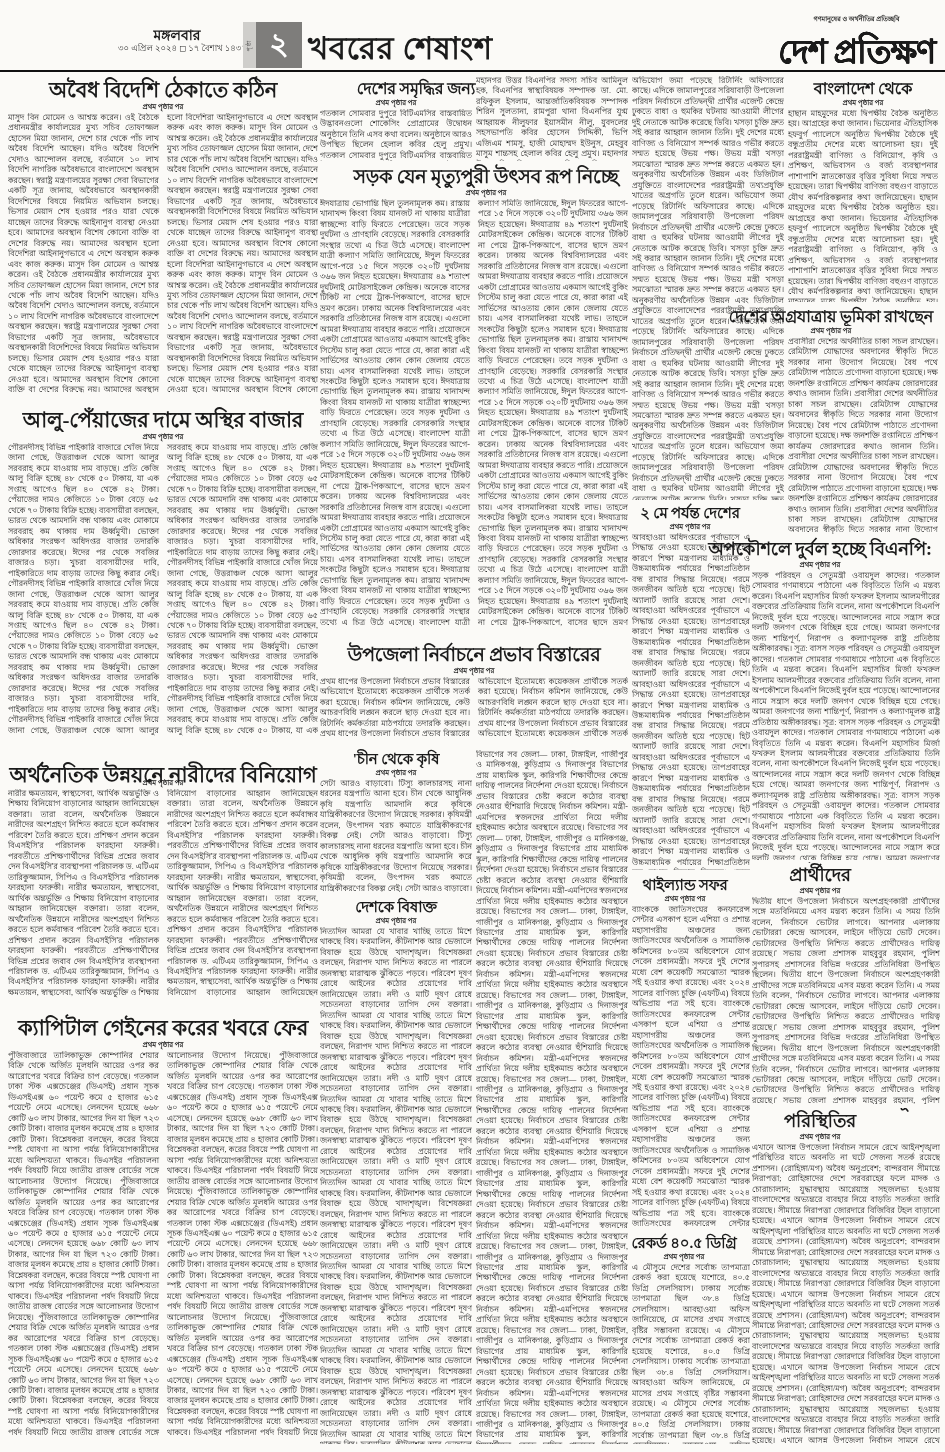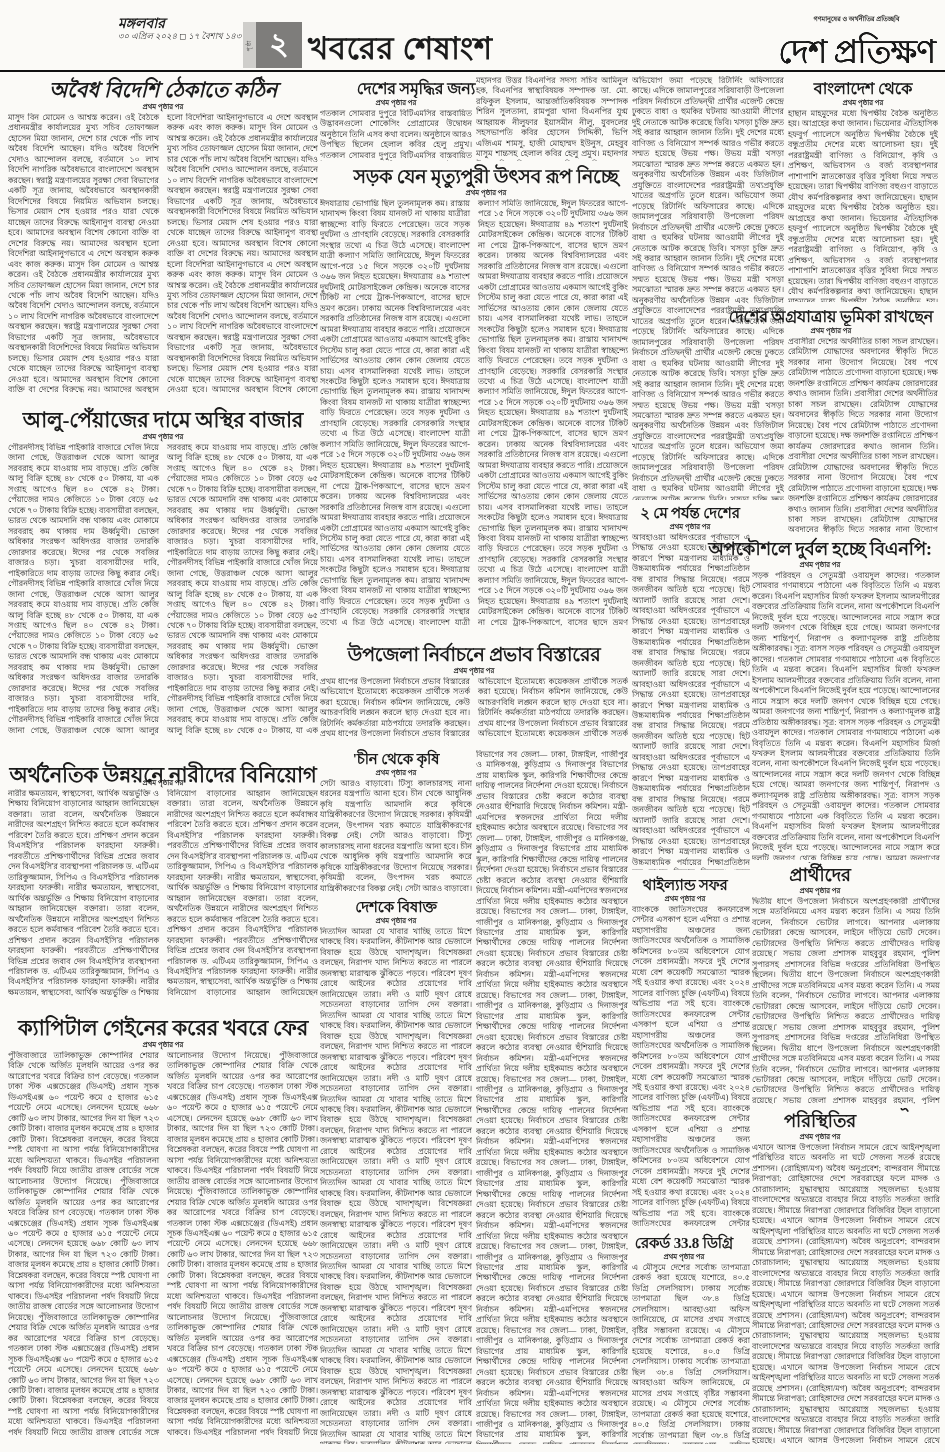--- a/index.html
+++ b/index.html
@@ -1,31 +1,31 @@
 <!DOCTYPE html>
 <html><head>
 <meta charset="utf-8">
 <style>
   html,body{margin:0;padding:0;background:#e8e6e1;}
   .page{position:relative;width:945px;height:1452px;margin:0 auto;background:#fbfaf7;
         font-family:"Liberation Serif","DejaVu Serif",serif;color:#1b1b1b;overflow:hidden;}
   
   .hdr{position:absolute;left:0;top:0;width:945px;height:70px;}
-  .dateblock{position:absolute;left:118px;top:16px;width:118px;text-align:left;line-height:1.15;font-style:italic;}
+  .dateblock{position:absolute;left:118px;top:28px;width:118px;text-align:center;line-height:1.15;}
   .weekday{font-size:14px;font-weight:700;}
   .dateline{font-size:8.5px;color:#2a2a2a;white-space:nowrap;}
   .pnum{position:absolute;left:243px;top:22px;display:flex;align-items:stretch;height:46px;}
   .pnum-strip{width:13px;background:#cfcecb;color:#3a3a3a;display:flex;align-items:center;justify-content:center;}
   .pnum-strip span{transform:rotate(-90deg);font-size:6px;letter-spacing:1px;white-space:nowrap;}
   .pnum-box{width:46px;background:#7e7d7b;color:#ffffff;font-size:30px;font-weight:700;
             display:flex;align-items:center;justify-content:center;}
   .section-title{position:absolute;left:308px;top:24px;font-size:31px;font-weight:700;letter-spacing:.5px;}
   .logo{position:absolute;right:10px;top:14px;text-align:center;}
   .logo-tag{font-size:6.5px;font-weight:700;color:#222;margin-bottom:1px;}
-  .logo-name{font-size:33px;font-weight:400;letter-spacing:-1px;
+  .logo-name{font-size:33px;font-weight:700;letter-spacing:-1px;
              text-shadow:0 0 .6px #000, .4px 0 .4px #000;}
   .rule{position:absolute;left:0;top:70px;width:945px;height:2px;background:#111;}
   
   .blk{position:absolute;overflow:hidden;}
   .headline{font-weight:700;text-align:center;line-height:1.15;letter-spacing:-.2px;
             display:flex;align-items:flex-end;justify-content:center;}
   .kicker{font-size:7px;font-weight:700;text-align:center;color:#222;height:9px;line-height:9px;}
   .body{font-size:8px;line-height:1.31;text-align:justify;color:#262626;
         word-break:break-word;hyphens:auto;}
 </style>
@@ -45,21 +45,21 @@
       <div class="pnum-box">২</div>
     </div>
     <div class="section-title">খবরের শেষাংশ</div>
     <div class="logo">
       <div class="logo-tag">গণমানুষের ও অর্থনীতির প্রতিচ্ছবি</div>
       <div class="logo-name">দেশ প্রতিক্ষণ</div>
     </div>
   </div>
   <div class="rule"></div>
   <main id="page-main">
-      <div class="blk headline" style="left: 8px; top: 74px; width: 310px; height: 28px; font-size: 21px; font-style: italic;">অবৈধ বিদেশি ঠেকাতে কঠিন</div>
+      <div class="blk headline" style="left: 8px; top: 74px; width: 310px; height: 28px; font-size: 21px;">অবৈধ বিদেশি ঠেকাতে কঠিন</div>
       <div class="blk kicker" style="left: 8px; top: 103px; width: 310px;">প্রথম পৃষ্ঠার পর</div>
       <div class="blk body" style="left: 8px; top: 113px; width: 310px; height: 287px; column-count: 2; column-gap: 8px;">মাসুদ বিন মোমেন ও আশ্বস্ত করেন। ওই বৈঠকে প্রধানমন্ত্রীর কার্যালয়ের মুখ্য সচিব তোফাজ্জল হোসেন মিয়া জানান, দেশে চার থেকে পাঁচ লাখ অবৈধ বিদেশি আছেন। যদিও অবৈধ বিদেশি খেদাও আন্দোলন বলছে, বর্তমানে ১০ লাখ বিদেশি নাগরিক অবৈধভাবে বাংলাদেশে অবস্থান করছেন। স্বরাষ্ট্র মন্ত্রণালয়ের সুরক্ষা সেবা বিভাগের একটি সূত্র জানায়, অবৈধভাবে অবস্থানকারী বিদেশিদের বিষয়ে নিয়মিত অভিযান চলছে। ভিসার মেয়াদ শেষ হওয়ার পরও যারা থেকে যাচ্ছেন তাদের বিরুদ্ধে আইনানুগ ব্যবস্থা নেওয়া হবে। আমাদের অবস্থান বিশেষ কোনো ব্যক্তি বা দেশের বিরুদ্ধে নয়। আমাদের অবস্থান হলো বিদেশিরা আইনানুগভাবে এ দেশে অবস্থান করুক এবং কাজ করুক। মাসুদ বিন মোমেন ও আশ্বস্ত করেন। ওই বৈঠকে প্রধানমন্ত্রীর কার্যালয়ের মুখ্য সচিব তোফাজ্জল হোসেন মিয়া জানান, দেশে চার থেকে পাঁচ লাখ অবৈধ বিদেশি আছেন। যদিও অবৈধ বিদেশি খেদাও আন্দোলন বলছে, বর্তমানে ১০ লাখ বিদেশি নাগরিক অবৈধভাবে বাংলাদেশে অবস্থান করছেন। স্বরাষ্ট্র মন্ত্রণালয়ের সুরক্ষা সেবা বিভাগের একটি সূত্র জানায়, অবৈধভাবে অবস্থানকারী বিদেশিদের বিষয়ে নিয়মিত অভিযান চলছে। ভিসার মেয়াদ শেষ হওয়ার পরও যারা থেকে যাচ্ছেন তাদের বিরুদ্ধে আইনানুগ ব্যবস্থা নেওয়া হবে। আমাদের অবস্থান বিশেষ কোনো ব্যক্তি বা দেশের বিরুদ্ধে নয়। আমাদের অবস্থান হলো বিদেশিরা আইনানুগভাবে এ দেশে অবস্থান করুক এবং কাজ করুক। মাসুদ বিন মোমেন ও আশ্বস্ত করেন। ওই বৈঠকে প্রধানমন্ত্রীর কার্যালয়ের মুখ্য সচিব তোফাজ্জল হোসেন মিয়া জানান, দেশে চার থেকে পাঁচ লাখ অবৈধ বিদেশি আছেন। যদিও অবৈধ বিদেশি খেদাও আন্দোলন বলছে, বর্তমানে ১০ লাখ বিদেশি নাগরিক অবৈধভাবে বাংলাদেশে অবস্থান করছেন। স্বরাষ্ট্র মন্ত্রণালয়ের সুরক্ষা সেবা বিভাগের একটি সূত্র জানায়, অবৈধভাবে অবস্থানকারী বিদেশিদের বিষয়ে নিয়মিত অভিযান চলছে। ভিসার মেয়াদ শেষ হওয়ার পরও যারা থেকে যাচ্ছেন তাদের বিরুদ্ধে আইনানুগ ব্যবস্থা নেওয়া হবে। আমাদের অবস্থান বিশেষ কোনো ব্যক্তি বা দেশের বিরুদ্ধে নয়। আমাদের অবস্থান হলো বিদেশিরা আইনানুগভাবে এ দেশে অবস্থান করুক এবং কাজ করুক। মাসুদ বিন মোমেন ও আশ্বস্ত করেন। ওই বৈঠকে প্রধানমন্ত্রীর কার্যালয়ের মুখ্য সচিব তোফাজ্জল হোসেন মিয়া জানান, দেশে চার থেকে পাঁচ লাখ অবৈধ বিদেশি আছেন। যদিও অবৈধ বিদেশি খেদাও আন্দোলন বলছে, বর্তমানে ১০ লাখ বিদেশি নাগরিক অবৈধভাবে বাংলাদেশে অবস্থান করছেন। স্বরাষ্ট্র মন্ত্রণালয়ের সুরক্ষা সেবা বিভাগের একটি সূত্র জানায়, অবৈধভাবে অবস্থানকারী বিদেশিদের বিষয়ে নিয়মিত অভিযান চলছে। ভিসার মেয়াদ শেষ হওয়ার পরও যারা থেকে যাচ্ছেন তাদের বিরুদ্ধে আইনানুগ ব্যবস্থা নেওয়া হবে। আমাদের অবস্থান বিশেষ কোনো ব্যক্তি বা দেশের বিরুদ্ধে নয়। আমাদের অবস্থান হলো বিদেশিরা আইনানুগভাবে এ দেশে অবস্থান করুক এবং কাজ করুক। মাসুদ বিন মোমেন ও আশ্বস্ত করেন। ওই বৈঠকে প্রধানমন্ত্রীর কার্যালয়ের মুখ্য সচিব তোফাজ্জল হোসেন মিয়া জানান, দেশে চার থেকে পাঁচ লাখ অবৈধ বিদেশি আছেন। যদিও অবৈধ বিদেশি খেদাও আন্দোলন বলছে, বর্তমানে ১০ লাখ বিদেশি নাগরিক অবৈধভাবে বাংলাদেশে অবস্থান করছেন। স্বরাষ্ট্র মন্ত্রণালয়ের সুরক্ষা সেবা বিভাগের একটি সূত্র জানায়, অবৈধভাবে অবস্থানকারী বিদেশিদের বিষয়ে নিয়মিত অভিযান চলছে। ভিসার মেয়াদ শেষ হওয়ার পরও যারা থেকে যাচ্ছেন তাদের বিরুদ্ধে আইনানুগ ব্যবস্থা নেওয়া হবে। আমাদের অবস্থান বিশেষ কোনো ব্যক্তি বা দেশের বিরুদ্ধে নয়। আমাদের অবস্থান হলো বিদেশিরা আইনানুগভাবে এ দেশে অবস্থান করুক এবং কাজ করুক। মাসুদ বিন মোমেন ও আশ্বস্ত করেন। ওই বৈঠকে প্রধানমন্ত্রীর কার্যালয়ের মুখ্য সচিব তোফাজ্জল হোসেন মিয়া জানান, দেশে চার থেকে পাঁচ লাখ অবৈধ বিদেশি আছেন। যদিও অবৈধ বিদেশি খেদাও আন্দোলন বলছে, বর্তমানে ১০ লাখ বিদেশি নাগরিক অবৈধভাবে বাংলাদেশে অবস্থান করছেন। স্বরাষ্ট্র মন্ত্রণালয়ের সুরক্ষা সেবা বিভাগের একটি সূত্র জানায়, অবৈধভাবে অবস্থানকারী বিদেশিদের বিষয়ে নিয়মিত অভিযান চলছে। ভিসার মেয়াদ শেষ হওয়ার পরও যারা থেকে যাচ্ছেন তাদের বিরুদ্ধে আইনানুগ ব্যবস্থা নেওয়া হবে। আমাদের অবস্থান বিশেষ কোনো ব্যক্তি বা দেশের বিরুদ্ধে নয়। আমাদের অবস্থান হলো বিদেশিরা আইনানুগভাবে এ দেশে অবস্থান করুক এবং কাজ করুক।</div>
       <div class="blk headline" style="left: 8px; top: 404px; width: 310px; height: 28px; font-size: 21px;">আলু-পেঁয়াজের দামে অস্থির বাজার</div>
       <div class="blk kicker" style="left: 8px; top: 433px; width: 310px;">প্রথম পৃষ্ঠার পর</div>
       <div class="blk body" style="left: 8px; top: 443px; width: 310px; height: 303px; column-count: 2; column-gap: 8px;">গৌরনদীসহ বিভিন্ন পাইকারি বাজারে খোঁজ নিয়ে জানা গেছে, উত্তরাঞ্চল থেকে আসা আলুর সরবরাহ কমে যাওয়ায় দাম বাড়ছে। প্রতি কেজি আলু বিক্রি হচ্ছে ৪৮ থেকে ৫০ টাকায়, যা এক সপ্তাহ আগেও ছিল ৪০ থেকে ৪২ টাকা। পেঁয়াজের দামও কেজিতে ১০ টাকা বেড়ে ৬৫ থেকে ৭০ টাকায় বিক্রি হচ্ছে। ব্যবসায়ীরা বলছেন, ভারত থেকে আমদানি বন্ধ থাকায় এবং মোকামে সরবরাহ কম থাকায় দাম ঊর্ধ্বমুখী। ভোক্তা অধিকার সংরক্ষণ অধিদপ্তর বাজার তদারকি জোরদার করেছে। ঈদের পর থেকে সবজির বাজারও চড়া। খুচরা ব্যবসায়ীদের দাবি, পাইকারিতে দাম বাড়ায় তাদের কিছু করার নেই। গৌরনদীসহ বিভিন্ন পাইকারি বাজারে খোঁজ নিয়ে জানা গেছে, উত্তরাঞ্চল থেকে আসা আলুর সরবরাহ কমে যাওয়ায় দাম বাড়ছে। প্রতি কেজি আলু বিক্রি হচ্ছে ৪৮ থেকে ৫০ টাকায়, যা এক সপ্তাহ আগেও ছিল ৪০ থেকে ৪২ টাকা। পেঁয়াজের দামও কেজিতে ১০ টাকা বেড়ে ৬৫ থেকে ৭০ টাকায় বিক্রি হচ্ছে। ব্যবসায়ীরা বলছেন, ভারত থেকে আমদানি বন্ধ থাকায় এবং মোকামে সরবরাহ কম থাকায় দাম ঊর্ধ্বমুখী। ভোক্তা অধিকার সংরক্ষণ অধিদপ্তর বাজার তদারকি জোরদার করেছে। ঈদের পর থেকে সবজির বাজারও চড়া। খুচরা ব্যবসায়ীদের দাবি, পাইকারিতে দাম বাড়ায় তাদের কিছু করার নেই। গৌরনদীসহ বিভিন্ন পাইকারি বাজারে খোঁজ নিয়ে জানা গেছে, উত্তরাঞ্চল থেকে আসা আলুর সরবরাহ কমে যাওয়ায় দাম বাড়ছে। প্রতি কেজি আলু বিক্রি হচ্ছে ৪৮ থেকে ৫০ টাকায়, যা এক সপ্তাহ আগেও ছিল ৪০ থেকে ৪২ টাকা। পেঁয়াজের দামও কেজিতে ১০ টাকা বেড়ে ৬৫ থেকে ৭০ টাকায় বিক্রি হচ্ছে। ব্যবসায়ীরা বলছেন, ভারত থেকে আমদানি বন্ধ থাকায় এবং মোকামে সরবরাহ কম থাকায় দাম ঊর্ধ্বমুখী। ভোক্তা অধিকার সংরক্ষণ অধিদপ্তর বাজার তদারকি জোরদার করেছে। ঈদের পর থেকে সবজির বাজারও চড়া। খুচরা ব্যবসায়ীদের দাবি, পাইকারিতে দাম বাড়ায় তাদের কিছু করার নেই। গৌরনদীসহ বিভিন্ন পাইকারি বাজারে খোঁজ নিয়ে জানা গেছে, উত্তরাঞ্চল থেকে আসা আলুর সরবরাহ কমে যাওয়ায় দাম বাড়ছে। প্রতি কেজি আলু বিক্রি হচ্ছে ৪৮ থেকে ৫০ টাকায়, যা এক সপ্তাহ আগেও ছিল ৪০ থেকে ৪২ টাকা। পেঁয়াজের দামও কেজিতে ১০ টাকা বেড়ে ৬৫ থেকে ৭০ টাকায় বিক্রি হচ্ছে। ব্যবসায়ীরা বলছেন, ভারত থেকে আমদানি বন্ধ থাকায় এবং মোকামে সরবরাহ কম থাকায় দাম ঊর্ধ্বমুখী। ভোক্তা অধিকার সংরক্ষণ অধিদপ্তর বাজার তদারকি জোরদার করেছে। ঈদের পর থেকে সবজির বাজারও চড়া। খুচরা ব্যবসায়ীদের দাবি, পাইকারিতে দাম বাড়ায় তাদের কিছু করার নেই। গৌরনদীসহ বিভিন্ন পাইকারি বাজারে খোঁজ নিয়ে জানা গেছে, উত্তরাঞ্চল থেকে আসা আলুর সরবরাহ কমে যাওয়ায় দাম বাড়ছে। প্রতি কেজি আলু বিক্রি হচ্ছে ৪৮ থেকে ৫০ টাকায়, যা এক সপ্তাহ আগেও ছিল ৪০ থেকে ৪২ টাকা। পেঁয়াজের দামও কেজিতে ১০ টাকা বেড়ে ৬৫ থেকে ৭০ টাকায় বিক্রি হচ্ছে। ব্যবসায়ীরা বলছেন, ভারত থেকে আমদানি বন্ধ থাকায় এবং মোকামে সরবরাহ কম থাকায় দাম ঊর্ধ্বমুখী। ভোক্তা অধিকার সংরক্ষণ অধিদপ্তর বাজার তদারকি জোরদার করেছে। ঈদের পর থেকে সবজির বাজারও চড়া। খুচরা ব্যবসায়ীদের দাবি, পাইকারিতে দাম বাড়ায় তাদের কিছু করার নেই। গৌরনদীসহ বিভিন্ন পাইকারি বাজারে খোঁজ নিয়ে জানা গেছে, উত্তরাঞ্চল থেকে আসা আলুর সরবরাহ কমে যাওয়ায় দাম বাড়ছে। প্রতি কেজি আলু বিক্রি হচ্ছে ৪৮ থেকে ৫০ টাকায়, যা এক সপ্তাহ আগেও ছিল ৪০ থেকে ৪২ টাকা। পেঁয়াজের দামও কেজিতে ১০ টাকা বেড়ে ৬৫ থেকে ৭০ টাকায় বিক্রি হচ্ছে। ব্যবসায়ীরা বলছেন, ভারত থেকে আমদানি বন্ধ থাকায় এবং মোকামে সরবরাহ কম থাকায় দাম ঊর্ধ্বমুখী। ভোক্তা অধিকার সংরক্ষণ অধিদপ্তর বাজার তদারকি জোরদার করেছে। ঈদের পর থেকে সবজির বাজারও চড়া। খুচরা ব্যবসায়ীদের দাবি, পাইকারিতে দাম বাড়ায় তাদের কিছু করার নেই। গৌরনদীসহ বিভিন্ন পাইকারি বাজারে খোঁজ নিয়ে জানা গেছে, উত্তরাঞ্চল থেকে আসা আলুর সরবরাহ কমে যাওয়ায় দাম বাড়ছে। প্রতি কেজি আলু বিক্রি হচ্ছে ৪৮ থেকে ৫০ টাকায়, যা এক সপ্তাহ আগেও ছিল ৪০ থেকে ৪২ টাকা। পেঁয়াজের দামও কেজিতে ১০ টাকা বেড়ে ৬৫ থেকে ৭০ টাকায় বিক্রি হচ্ছে। ব্যবসায়ীরা বলছেন, ভারত থেকে আমদানি বন্ধ থাকায় এবং মোকামে সরবরাহ কম থাকায় দাম ঊর্ধ্বমুখী। ভোক্তা অধিকার সংরক্ষণ অধিদপ্তর বাজার তদারকি জোরদার করেছে। ঈদের পর থেকে সবজির বাজারও চড়া। খুচরা ব্যবসায়ীদের দাবি, পাইকারিতে দাম বাড়ায় তাদের কিছু করার নেই। গৌরনদীসহ বিভিন্ন পাইকারি বাজারে খোঁজ নিয়ে জানা গেছে, উত্তরাঞ্চল থেকে আসা আলুর সরবরাহ কমে যাওয়ায় দাম বাড়ছে। প্রতি কেজি আলু বিক্রি হচ্ছে ৪৮ থেকে ৫০ টাকায়, যা এক সপ্তাহ আগেও ছিল ৪০ থেকে ৪২ টাকা। পেঁয়াজের দামও কেজিতে ১০ টাকা বেড়ে ৬৫ থেকে ৭০ টাকায় বিক্রি হচ্ছে। ব্যবসায়ীরা বলছেন, ভারত থেকে আমদানি বন্ধ থাকায় এবং মোকামে সরবরাহ কম থাকায় দাম ঊর্ধ্বমুখী। ভোক্তা অধিকার সংরক্ষণ অধিদপ্তর বাজার তদারকি জোরদার করেছে। ঈদের পর থেকে সবজির বাজারও চড়া। খুচরা ব্যবসায়ীদের দাবি, পাইকারিতে দাম বাড়ায় তাদের কিছু করার নেই।</div>
       <div class="blk headline" style="left: 8px; top: 759px; width: 310px; height: 28px; font-size: 21px;">অর্থনৈতিক উন্নয়নে নারীদের বিনিয়োগ</div>
       <div class="blk kicker" style="left: 8px; top: 779px; width: 310px;">প্রথম পৃষ্ঠার পর</div>
       <div class="blk body" style="left: 8px; top: 789px; width: 310px; height: 219px; column-count: 2; column-gap: 8px;">নারীর ক্ষমতায়ন, স্বাস্থ্যসেবা, আর্থিক অন্তর্ভুক্তি ও শিক্ষায় বিনিয়োগ বাড়ানোর আহ্বান জানিয়েছেন বক্তারা। তারা বলেন, অর্থনৈতিক উন্নয়নে নারীদের অংশগ্রহণ নিশ্চিত করতে হলে কর্মবান্ধব পরিবেশ তৈরি করতে হবে। প্রশিক্ষণ প্রদান করেন বিএসইসি'র পরিচালক ফারহানা ফারুকী। পরবর্তীতে প্রশিক্ষণার্থীদের বিভিন্ন প্রশ্নের জবাব দেন বিএসইসি'র ব্যবস্থাপনা পরিচালক ড. এটিএম তারিকুজ্জামান, সিপিএ ও বিএসইসি'র পরিচালক ফারহানা ফারুকী। নারীর ক্ষমতায়ন, স্বাস্থ্যসেবা, আর্থিক অন্তর্ভুক্তি ও শিক্ষায় বিনিয়োগ বাড়ানোর আহ্বান জানিয়েছেন বক্তারা। তারা বলেন, অর্থনৈতিক উন্নয়নে নারীদের অংশগ্রহণ নিশ্চিত করতে হলে কর্মবান্ধব পরিবেশ তৈরি করতে হবে। প্রশিক্ষণ প্রদান করেন বিএসইসি'র পরিচালক ফারহানা ফারুকী। পরবর্তীতে প্রশিক্ষণার্থীদের বিভিন্ন প্রশ্নের জবাব দেন বিএসইসি'র ব্যবস্থাপনা পরিচালক ড. এটিএম তারিকুজ্জামান, সিপিএ ও বিএসইসি'র পরিচালক ফারহানা ফারুকী। নারীর ক্ষমতায়ন, স্বাস্থ্যসেবা, আর্থিক অন্তর্ভুক্তি ও শিক্ষায় বিনিয়োগ বাড়ানোর আহ্বান জানিয়েছেন বক্তারা। তারা বলেন, অর্থনৈতিক উন্নয়নে নারীদের অংশগ্রহণ নিশ্চিত করতে হলে কর্মবান্ধব পরিবেশ তৈরি করতে হবে। প্রশিক্ষণ প্রদান করেন বিএসইসি'র পরিচালক ফারহানা ফারুকী। পরবর্তীতে প্রশিক্ষণার্থীদের বিভিন্ন প্রশ্নের জবাব দেন বিএসইসি'র ব্যবস্থাপনা পরিচালক ড. এটিএম তারিকুজ্জামান, সিপিএ ও বিএসইসি'র পরিচালক ফারহানা ফারুকী। নারীর ক্ষমতায়ন, স্বাস্থ্যসেবা, আর্থিক অন্তর্ভুক্তি ও শিক্ষায় বিনিয়োগ বাড়ানোর আহ্বান জানিয়েছেন বক্তারা। তারা বলেন, অর্থনৈতিক উন্নয়নে নারীদের অংশগ্রহণ নিশ্চিত করতে হলে কর্মবান্ধব পরিবেশ তৈরি করতে হবে। প্রশিক্ষণ প্রদান করেন বিএসইসি'র পরিচালক ফারহানা ফারুকী। পরবর্তীতে প্রশিক্ষণার্থীদের বিভিন্ন প্রশ্নের জবাব দেন বিএসইসি'র ব্যবস্থাপনা পরিচালক ড. এটিএম তারিকুজ্জামান, সিপিএ ও বিএসইসি'র পরিচালক ফারহানা ফারুকী। নারীর ক্ষমতায়ন, স্বাস্থ্যসেবা, আর্থিক অন্তর্ভুক্তি ও শিক্ষায় বিনিয়োগ বাড়ানোর আহ্বান জানিয়েছেন বক্তারা। তারা বলেন, অর্থনৈতিক উন্নয়নে নারীদের অংশগ্রহণ নিশ্চিত করতে হলে কর্মবান্ধব পরিবেশ তৈরি করতে হবে। প্রশিক্ষণ প্রদান করেন বিএসইসি'র পরিচালক ফারহানা ফারুকী। পরবর্তীতে প্রশিক্ষণার্থীদের বিভিন্ন প্রশ্নের জবাব দেন বিএসইসি'র ব্যবস্থাপনা পরিচালক ড. এটিএম তারিকুজ্জামান, সিপিএ ও বিএসইসি'র পরিচালক ফারহানা ফারুকী। নারীর ক্ষমতায়ন, স্বাস্থ্যসেবা, আর্থিক অন্তর্ভুক্তি ও শিক্ষায় বিনিয়োগ বাড়ানোর আহ্বান জানিয়েছেন বক্তারা। তারা বলেন, অর্থনৈতিক উন্নয়নে নারীদের অংশগ্রহণ নিশ্চিত করতে হলে কর্মবান্ধব পরিবেশ তৈরি করতে হবে। প্রশিক্ষণ প্রদান করেন বিএসইসি'র পরিচালক ফারহানা ফারুকী। পরবর্তীতে প্রশিক্ষণার্থীদের বিভিন্ন প্রশ্নের জবাব দেন বিএসইসি'র ব্যবস্থাপনা পরিচালক ড. এটিএম তারিকুজ্জামান, সিপিএ ও বিএসইসি'র পরিচালক ফারহানা ফারুকী। নারীর ক্ষমতায়ন, স্বাস্থ্যসেবা, আর্থিক অন্তর্ভুক্তি ও শিক্ষায় বিনিয়োগ বাড়ানোর আহ্বান জানিয়েছেন বক্তারা। তারা বলেন, অর্থনৈতিক উন্নয়নে নারীদের অংশগ্রহণ নিশ্চিত করতে হলে কর্মবান্ধব পরিবেশ তৈরি করতে হবে। প্রশিক্ষণ প্রদান করেন বিএসইসি'র পরিচালক ফারহানা ফারুকী। পরবর্তীতে প্রশিক্ষণার্থীদের বিভিন্ন প্রশ্নের জবাব দেন বিএসইসি'র ব্যবস্থাপনা পরিচালক ড. এটিএম তারিকুজ্জামান, সিপিএ ও বিএসইসি'র পরিচালক ফারহানা ফারুকী।</div>
       <div class="blk headline" style="left: 8px; top: 1012px; width: 310px; height: 28px; font-size: 21px;">ক্যাপিটাল গেইনের করের খবরে ফের</div>
       <div class="blk kicker" style="left: 8px; top: 1041px; width: 310px;">প্রথম পৃষ্ঠার পর</div>
@@ -81,21 +81,21 @@
       <div class="blk kicker" style="left: 320px; top: 917px; width: 152px;">প্রথম পৃষ্ঠার পর</div>
       <div class="blk body" style="left: 320px; top: 927px; width: 152px; height: 517px;">নিত্যদিন আমরা যে খাবার খাচ্ছি তাতে মিশে থাকছে বিষ। ফরমালিন, কীটনাশক আর ভেজালে বিষাক্ত হয়ে উঠছে খাদ্যশৃঙ্খল। বিশেষজ্ঞরা বলছেন, নিরাপদ খাদ্য নিশ্চিত করতে না পারলে জনস্বাস্থ্য মারাত্মক ঝুঁকিতে পড়বে। পরিবেশ দূষণ রোধে আইনের কঠোর প্রয়োগের দাবি জানিয়েছেন তারা। নদী ও মাটি দূষণ রোধে সচেতনতা বাড়ানোর তাগিদ দেন বক্তারা। নিত্যদিন আমরা যে খাবার খাচ্ছি তাতে মিশে থাকছে বিষ। ফরমালিন, কীটনাশক আর ভেজালে বিষাক্ত হয়ে উঠছে খাদ্যশৃঙ্খল। বিশেষজ্ঞরা বলছেন, নিরাপদ খাদ্য নিশ্চিত করতে না পারলে জনস্বাস্থ্য মারাত্মক ঝুঁকিতে পড়বে। পরিবেশ দূষণ রোধে আইনের কঠোর প্রয়োগের দাবি জানিয়েছেন তারা। নদী ও মাটি দূষণ রোধে সচেতনতা বাড়ানোর তাগিদ দেন বক্তারা। নিত্যদিন আমরা যে খাবার খাচ্ছি তাতে মিশে থাকছে বিষ। ফরমালিন, কীটনাশক আর ভেজালে বিষাক্ত হয়ে উঠছে খাদ্যশৃঙ্খল। বিশেষজ্ঞরা বলছেন, নিরাপদ খাদ্য নিশ্চিত করতে না পারলে জনস্বাস্থ্য মারাত্মক ঝুঁকিতে পড়বে। পরিবেশ দূষণ রোধে আইনের কঠোর প্রয়োগের দাবি জানিয়েছেন তারা। নদী ও মাটি দূষণ রোধে সচেতনতা বাড়ানোর তাগিদ দেন বক্তারা। নিত্যদিন আমরা যে খাবার খাচ্ছি তাতে মিশে থাকছে বিষ। ফরমালিন, কীটনাশক আর ভেজালে বিষাক্ত হয়ে উঠছে খাদ্যশৃঙ্খল। বিশেষজ্ঞরা বলছেন, নিরাপদ খাদ্য নিশ্চিত করতে না পারলে জনস্বাস্থ্য মারাত্মক ঝুঁকিতে পড়বে। পরিবেশ দূষণ রোধে আইনের কঠোর প্রয়োগের দাবি জানিয়েছেন তারা। নদী ও মাটি দূষণ রোধে সচেতনতা বাড়ানোর তাগিদ দেন বক্তারা। নিত্যদিন আমরা যে খাবার খাচ্ছি তাতে মিশে থাকছে বিষ। ফরমালিন, কীটনাশক আর ভেজালে বিষাক্ত হয়ে উঠছে খাদ্যশৃঙ্খল। বিশেষজ্ঞরা বলছেন, নিরাপদ খাদ্য নিশ্চিত করতে না পারলে জনস্বাস্থ্য মারাত্মক ঝুঁকিতে পড়বে। পরিবেশ দূষণ রোধে আইনের কঠোর প্রয়োগের দাবি জানিয়েছেন তারা। নদী ও মাটি দূষণ রোধে সচেতনতা বাড়ানোর তাগিদ দেন বক্তারা। নিত্যদিন আমরা যে খাবার খাচ্ছি তাতে মিশে থাকছে বিষ। ফরমালিন, কীটনাশক আর ভেজালে বিষাক্ত হয়ে উঠছে খাদ্যশৃঙ্খল। বিশেষজ্ঞরা বলছেন, নিরাপদ খাদ্য নিশ্চিত করতে না পারলে জনস্বাস্থ্য মারাত্মক ঝুঁকিতে পড়বে। পরিবেশ দূষণ রোধে আইনের কঠোর প্রয়োগের দাবি জানিয়েছেন তারা। নদী ও মাটি দূষণ রোধে সচেতনতা বাড়ানোর তাগিদ দেন বক্তারা। নিত্যদিন আমরা যে খাবার খাচ্ছি তাতে মিশে থাকছে বিষ। ফরমালিন, কীটনাশক আর ভেজালে বিষাক্ত হয়ে উঠছে খাদ্যশৃঙ্খল। বিশেষজ্ঞরা বলছেন, নিরাপদ খাদ্য নিশ্চিত করতে না পারলে জনস্বাস্থ্য মারাত্মক ঝুঁকিতে পড়বে। পরিবেশ দূষণ রোধে আইনের কঠোর প্রয়োগের দাবি জানিয়েছেন তারা। নদী ও মাটি দূষণ রোধে সচেতনতা বাড়ানোর তাগিদ দেন বক্তারা। নিত্যদিন আমরা যে খাবার খাচ্ছি তাতে মিশে থাকছে বিষ। ফরমালিন, কীটনাশক আর ভেজালে বিষাক্ত হয়ে উঠছে খাদ্যশৃঙ্খল। বিশেষজ্ঞরা বলছেন, নিরাপদ খাদ্য নিশ্চিত করতে না পারলে জনস্বাস্থ্য মারাত্মক ঝুঁকিতে পড়বে। পরিবেশ দূষণ রোধে আইনের কঠোর প্রয়োগের দাবি জানিয়েছেন তারা। নদী ও মাটি দূষণ রোধে সচেতনতা বাড়ানোর তাগিদ দেন বক্তারা। নিত্যদিন আমরা যে খাবার খাচ্ছি তাতে মিশে থাকছে বিষ। ফরমালিন, কীটনাশক আর ভেজালে বিষাক্ত হয়ে উঠছে খাদ্যশৃঙ্খল। বিশেষজ্ঞরা বলছেন, নিরাপদ খাদ্য নিশ্চিত করতে না পারলে জনস্বাস্থ্য মারাত্মক ঝুঁকিতে পড়বে। পরিবেশ দূষণ রোধে আইনের কঠোর প্রয়োগের দাবি জানিয়েছেন তারা। নদী ও মাটি দূষণ রোধে সচেতনতা বাড়ানোর তাগিদ দেন বক্তারা। নিত্যদিন আমরা যে খাবার খাচ্ছি তাতে মিশে থাকছে বিষ। ফরমালিন, কীটনাশক আর ভেজালে বিষাক্ত হয়ে উঠছে খাদ্যশৃঙ্খল। বিশেষজ্ঞরা বলছেন, নিরাপদ খাদ্য নিশ্চিত করতে না পারলে জনস্বাস্থ্য মারাত্মক ঝুঁকিতে পড়বে। পরিবেশ দূষণ রোধে আইনের কঠোর প্রয়োগের দাবি জানিয়েছেন তারা। নদী ও মাটি দূষণ রোধে সচেতনতা বাড়ানোর তাগিদ দেন বক্তারা।</div>
       <div class="blk body" style="left: 476px; top: 750px; width: 152px; height: 694px;">বিভাগের সব জেলা— ঢাকা, টাঙ্গাইল, গাজীপুর ও মানিকগঞ্জ, কুড়িগ্রাম ও দিনাজপুর বিভাগের প্রায় মাধ্যমিক স্কুল, কারিগরি শিক্ষার্থীদের কেন্দ্রে দায়িত্ব পালনের নির্দেশনা দেওয়া হয়েছে। নির্বাচনে প্রভাব বিস্তারের চেষ্টা করলে কঠোর ব্যবস্থা নেওয়ার হুঁশিয়ারি দিয়েছে নির্বাচন কমিশন। মন্ত্রী-এমপিদের স্বজনদের প্রার্থিতা নিয়ে দলীয় হাইকমান্ড কঠোর অবস্থানে রয়েছে। বিভাগের সব জেলা— ঢাকা, টাঙ্গাইল, গাজীপুর ও মানিকগঞ্জ, কুড়িগ্রাম ও দিনাজপুর বিভাগের প্রায় মাধ্যমিক স্কুল, কারিগরি শিক্ষার্থীদের কেন্দ্রে দায়িত্ব পালনের নির্দেশনা দেওয়া হয়েছে। নির্বাচনে প্রভাব বিস্তারের চেষ্টা করলে কঠোর ব্যবস্থা নেওয়ার হুঁশিয়ারি দিয়েছে নির্বাচন কমিশন। মন্ত্রী-এমপিদের স্বজনদের প্রার্থিতা নিয়ে দলীয় হাইকমান্ড কঠোর অবস্থানে রয়েছে। বিভাগের সব জেলা— ঢাকা, টাঙ্গাইল, গাজীপুর ও মানিকগঞ্জ, কুড়িগ্রাম ও দিনাজপুর বিভাগের প্রায় মাধ্যমিক স্কুল, কারিগরি শিক্ষার্থীদের কেন্দ্রে দায়িত্ব পালনের নির্দেশনা দেওয়া হয়েছে। নির্বাচনে প্রভাব বিস্তারের চেষ্টা করলে কঠোর ব্যবস্থা নেওয়ার হুঁশিয়ারি দিয়েছে নির্বাচন কমিশন। মন্ত্রী-এমপিদের স্বজনদের প্রার্থিতা নিয়ে দলীয় হাইকমান্ড কঠোর অবস্থানে রয়েছে। বিভাগের সব জেলা— ঢাকা, টাঙ্গাইল, গাজীপুর ও মানিকগঞ্জ, কুড়িগ্রাম ও দিনাজপুর বিভাগের প্রায় মাধ্যমিক স্কুল, কারিগরি শিক্ষার্থীদের কেন্দ্রে দায়িত্ব পালনের নির্দেশনা দেওয়া হয়েছে। নির্বাচনে প্রভাব বিস্তারের চেষ্টা করলে কঠোর ব্যবস্থা নেওয়ার হুঁশিয়ারি দিয়েছে নির্বাচন কমিশন। মন্ত্রী-এমপিদের স্বজনদের প্রার্থিতা নিয়ে দলীয় হাইকমান্ড কঠোর অবস্থানে রয়েছে। বিভাগের সব জেলা— ঢাকা, টাঙ্গাইল, গাজীপুর ও মানিকগঞ্জ, কুড়িগ্রাম ও দিনাজপুর বিভাগের প্রায় মাধ্যমিক স্কুল, কারিগরি শিক্ষার্থীদের কেন্দ্রে দায়িত্ব পালনের নির্দেশনা দেওয়া হয়েছে। নির্বাচনে প্রভাব বিস্তারের চেষ্টা করলে কঠোর ব্যবস্থা নেওয়ার হুঁশিয়ারি দিয়েছে নির্বাচন কমিশন। মন্ত্রী-এমপিদের স্বজনদের প্রার্থিতা নিয়ে দলীয় হাইকমান্ড কঠোর অবস্থানে রয়েছে। বিভাগের সব জেলা— ঢাকা, টাঙ্গাইল, গাজীপুর ও মানিকগঞ্জ, কুড়িগ্রাম ও দিনাজপুর বিভাগের প্রায় মাধ্যমিক স্কুল, কারিগরি শিক্ষার্থীদের কেন্দ্রে দায়িত্ব পালনের নির্দেশনা দেওয়া হয়েছে। নির্বাচনে প্রভাব বিস্তারের চেষ্টা করলে কঠোর ব্যবস্থা নেওয়ার হুঁশিয়ারি দিয়েছে নির্বাচন কমিশন। মন্ত্রী-এমপিদের স্বজনদের প্রার্থিতা নিয়ে দলীয় হাইকমান্ড কঠোর অবস্থানে রয়েছে। বিভাগের সব জেলা— ঢাকা, টাঙ্গাইল, গাজীপুর ও মানিকগঞ্জ, কুড়িগ্রাম ও দিনাজপুর বিভাগের প্রায় মাধ্যমিক স্কুল, কারিগরি শিক্ষার্থীদের কেন্দ্রে দায়িত্ব পালনের নির্দেশনা দেওয়া হয়েছে। নির্বাচনে প্রভাব বিস্তারের চেষ্টা করলে কঠোর ব্যবস্থা নেওয়ার হুঁশিয়ারি দিয়েছে নির্বাচন কমিশন। মন্ত্রী-এমপিদের স্বজনদের প্রার্থিতা নিয়ে দলীয় হাইকমান্ড কঠোর অবস্থানে রয়েছে। বিভাগের সব জেলা— ঢাকা, টাঙ্গাইল, গাজীপুর ও মানিকগঞ্জ, কুড়িগ্রাম ও দিনাজপুর বিভাগের প্রায় মাধ্যমিক স্কুল, কারিগরি শিক্ষার্থীদের কেন্দ্রে দায়িত্ব পালনের নির্দেশনা দেওয়া হয়েছে। নির্বাচনে প্রভাব বিস্তারের চেষ্টা করলে কঠোর ব্যবস্থা নেওয়ার হুঁশিয়ারি দিয়েছে নির্বাচন কমিশন। মন্ত্রী-এমপিদের স্বজনদের প্রার্থিতা নিয়ে দলীয় হাইকমান্ড কঠোর অবস্থানে রয়েছে। বিভাগের সব জেলা— ঢাকা, টাঙ্গাইল, গাজীপুর ও মানিকগঞ্জ, কুড়িগ্রাম ও দিনাজপুর বিভাগের প্রায় মাধ্যমিক স্কুল, কারিগরি শিক্ষার্থীদের কেন্দ্রে দায়িত্ব পালনের নির্দেশনা দেওয়া হয়েছে। নির্বাচনে প্রভাব বিস্তারের চেষ্টা করলে কঠোর ব্যবস্থা নেওয়ার হুঁশিয়ারি দিয়েছে নির্বাচন কমিশন। মন্ত্রী-এমপিদের স্বজনদের প্রার্থিতা নিয়ে দলীয় হাইকমান্ড কঠোর অবস্থানে রয়েছে। বিভাগের সব জেলা— ঢাকা, টাঙ্গাইল, গাজীপুর ও মানিকগঞ্জ, কুড়িগ্রাম ও দিনাজপুর বিভাগের প্রায় মাধ্যমিক স্কুল, কারিগরি শিক্ষার্থীদের কেন্দ্রে দায়িত্ব পালনের নির্দেশনা দেওয়া হয়েছে। নির্বাচনে প্রভাব বিস্তারের চেষ্টা করলে কঠোর ব্যবস্থা নেওয়ার হুঁশিয়ারি দিয়েছে নির্বাচন কমিশন। মন্ত্রী-এমপিদের স্বজনদের প্রার্থিতা নিয়ে দলীয় হাইকমান্ড কঠোর অবস্থানে রয়েছে। বিভাগের সব জেলা— ঢাকা, টাঙ্গাইল, গাজীপুর ও মানিকগঞ্জ, কুড়িগ্রাম ও দিনাজপুর বিভাগের প্রায় মাধ্যমিক স্কুল, কারিগরি শিক্ষার্থীদের কেন্দ্রে দায়িত্ব পালনের নির্দেশনা দেওয়া হয়েছে। নির্বাচনে প্রভাব বিস্তারের চেষ্টা করলে কঠোর ব্যবস্থা নেওয়ার হুঁশিয়ারি দিয়েছে নির্বাচন কমিশন। মন্ত্রী-এমপিদের স্বজনদের প্রার্থিতা নিয়ে দলীয় হাইকমান্ড কঠোর অবস্থানে রয়েছে। বিভাগের সব জেলা— ঢাকা, টাঙ্গাইল, গাজীপুর ও মানিকগঞ্জ, কুড়িগ্রাম ও দিনাজপুর বিভাগের প্রায় মাধ্যমিক স্কুল, কারিগরি শিক্ষার্থীদের কেন্দ্রে দায়িত্ব পালনের নির্দেশনা দেওয়া হয়েছে। নির্বাচনে প্রভাব বিস্তারের চেষ্টা করলে কঠোর ব্যবস্থা নেওয়ার হুঁশিয়ারি দিয়েছে নির্বাচন কমিশন। মন্ত্রী-এমপিদের স্বজনদের প্রার্থিতা নিয়ে দলীয় হাইকমান্ড কঠোর অবস্থানে রয়েছে।</div>
       <div class="blk body" style="left: 632px; top: 76px; width: 152px; height: 424px;">অভিযোগ জমা পড়েছে রিটার্নিং অফিসারের কাছে। এদিকে জামালপুরের সরিষাবাড়ী উপজেলা পরিষদ নির্বাচনে প্রতিদ্বন্দ্বী প্রার্থীর এজেন্ট কেন্দ্রে ঢুকতে বাধা ও হুমকির ঘটনায় আওয়ামী লীগের দুই নেতাকে আটক করেছে ডিবি। খসড়া চুক্তি দ্রুত সই করার আহ্বান জানান তিনি। দুই দেশের মধ্যে বাণিজ্য ও বিনিয়োগ সম্পর্ক আরও গভীর করতে সম্মত হয়েছে উভয় পক্ষ। উভয় মন্ত্রী খসড়া সমঝোতা স্মারক দ্রুত সম্পন্ন করতে একমত হন। অনুকরণীয় অর্থনৈতিক উন্নয়ন এবং ডিজিটাল প্রযুক্তিতে বাংলাদেশের পররাষ্ট্রমন্ত্রী তথ্যপ্রযুক্তি খাতের অগ্রগতি তুলে ধরেন। অভিযোগ জমা পড়েছে রিটার্নিং অফিসারের কাছে। এদিকে জামালপুরের সরিষাবাড়ী উপজেলা পরিষদ নির্বাচনে প্রতিদ্বন্দ্বী প্রার্থীর এজেন্ট কেন্দ্রে ঢুকতে বাধা ও হুমকির ঘটনায় আওয়ামী লীগের দুই নেতাকে আটক করেছে ডিবি। খসড়া চুক্তি দ্রুত সই করার আহ্বান জানান তিনি। দুই দেশের মধ্যে বাণিজ্য ও বিনিয়োগ সম্পর্ক আরও গভীর করতে সম্মত হয়েছে উভয় পক্ষ। উভয় মন্ত্রী খসড়া সমঝোতা স্মারক দ্রুত সম্পন্ন করতে একমত হন। অনুকরণীয় অর্থনৈতিক উন্নয়ন এবং ডিজিটাল প্রযুক্তিতে বাংলাদেশের পররাষ্ট্রমন্ত্রী তথ্যপ্রযুক্তি খাতের অগ্রগতি তুলে ধরেন। অভিযোগ জমা পড়েছে রিটার্নিং অফিসারের কাছে। এদিকে জামালপুরের সরিষাবাড়ী উপজেলা পরিষদ নির্বাচনে প্রতিদ্বন্দ্বী প্রার্থীর এজেন্ট কেন্দ্রে ঢুকতে বাধা ও হুমকির ঘটনায় আওয়ামী লীগের দুই নেতাকে আটক করেছে ডিবি। খসড়া চুক্তি দ্রুত সই করার আহ্বান জানান তিনি। দুই দেশের মধ্যে বাণিজ্য ও বিনিয়োগ সম্পর্ক আরও গভীর করতে সম্মত হয়েছে উভয় পক্ষ। উভয় মন্ত্রী খসড়া সমঝোতা স্মারক দ্রুত সম্পন্ন করতে একমত হন। অনুকরণীয় অর্থনৈতিক উন্নয়ন এবং ডিজিটাল প্রযুক্তিতে বাংলাদেশের পররাষ্ট্রমন্ত্রী তথ্যপ্রযুক্তি খাতের অগ্রগতি তুলে ধরেন। অভিযোগ জমা পড়েছে রিটার্নিং অফিসারের কাছে। এদিকে জামালপুরের সরিষাবাড়ী উপজেলা পরিষদ নির্বাচনে প্রতিদ্বন্দ্বী প্রার্থীর এজেন্ট কেন্দ্রে ঢুকতে বাধা ও হুমকির ঘটনায় আওয়ামী লীগের দুই নেতাকে আটক করেছে ডিবি। খসড়া চুক্তি দ্রুত সই করার আহ্বান জানান তিনি। দুই দেশের মধ্যে বাণিজ্য ও বিনিয়োগ সম্পর্ক আরও গভীর করতে সম্মত হয়েছে উভয় পক্ষ। উভয় মন্ত্রী খসড়া সমঝোতা স্মারক দ্রুত সম্পন্ন করতে একমত হন। অনুকরণীয় অর্থনৈতিক উন্নয়ন এবং ডিজিটাল প্রযুক্তিতে বাংলাদেশের পররাষ্ট্রমন্ত্রী তথ্যপ্রযুক্তি খাতের অগ্রগতি তুলে ধরেন। অভিযোগ জমা পড়েছে রিটার্নিং অফিসারের কাছে। এদিকে জামালপুরের সরিষাবাড়ী উপজেলা পরিষদ নির্বাচনে প্রতিদ্বন্দ্বী প্রার্থীর এজেন্ট কেন্দ্রে ঢুকতে বাধা ও হুমকির ঘটনায় আওয়ামী লীগের দুই নেতাকে আটক করেছে ডিবি। খসড়া চুক্তি দ্রুত সই করার আহ্বান জানান তিনি। দুই দেশের মধ্যে বাণিজ্য ও বিনিয়োগ সম্পর্ক আরও গভীর করতে সম্মত হয়েছে উভয় পক্ষ। উভয় মন্ত্রী খসড়া সমঝোতা স্মারক দ্রুত সম্পন্ন করতে একমত হন। অনুকরণীয় অর্থনৈতিক উন্নয়ন এবং ডিজিটাল প্রযুক্তিতে বাংলাদেশের পররাষ্ট্রমন্ত্রী তথ্যপ্রযুক্তি খাতের অগ্রগতি তুলে ধরেন।</div>
       <div class="blk headline" style="left: 616px; top: 502px; width: 148px; height: 20px; font-size: 15px;">২ মে পর্যন্ত দেশের</div>
       <div class="blk kicker" style="left: 616px; top: 523px; width: 148px;">প্রথম পৃষ্ঠার পর</div>
       <div class="blk body" style="left: 632px; top: 533px; width: 118px; height: 337px;">আবহাওয়া অধিদপ্তরের পূর্বাভাসে এ সিদ্ধান্ত নেওয়া হয়েছে। তাপপ্রবাহের কারণে শিক্ষা মন্ত্রণালয় মাধ্যমিক ও উচ্চমাধ্যমিক পর্যায়ের শিক্ষাপ্রতিষ্ঠান বন্ধ রাখার সিদ্ধান্ত নিয়েছে। গরমে জনজীবন অতিষ্ঠ হয়ে পড়েছে। হিট অ্যালার্ট জারি রয়েছে সারা দেশে। আবহাওয়া অধিদপ্তরের পূর্বাভাসে এ সিদ্ধান্ত নেওয়া হয়েছে। তাপপ্রবাহের কারণে শিক্ষা মন্ত্রণালয় মাধ্যমিক ও উচ্চমাধ্যমিক পর্যায়ের শিক্ষাপ্রতিষ্ঠান বন্ধ রাখার সিদ্ধান্ত নিয়েছে। গরমে জনজীবন অতিষ্ঠ হয়ে পড়েছে। হিট অ্যালার্ট জারি রয়েছে সারা দেশে। আবহাওয়া অধিদপ্তরের পূর্বাভাসে এ সিদ্ধান্ত নেওয়া হয়েছে। তাপপ্রবাহের কারণে শিক্ষা মন্ত্রণালয় মাধ্যমিক ও উচ্চমাধ্যমিক পর্যায়ের শিক্ষাপ্রতিষ্ঠান বন্ধ রাখার সিদ্ধান্ত নিয়েছে। গরমে জনজীবন অতিষ্ঠ হয়ে পড়েছে। হিট অ্যালার্ট জারি রয়েছে সারা দেশে। আবহাওয়া অধিদপ্তরের পূর্বাভাসে এ সিদ্ধান্ত নেওয়া হয়েছে। তাপপ্রবাহের কারণে শিক্ষা মন্ত্রণালয় মাধ্যমিক ও উচ্চমাধ্যমিক পর্যায়ের শিক্ষাপ্রতিষ্ঠান বন্ধ রাখার সিদ্ধান্ত নিয়েছে। গরমে জনজীবন অতিষ্ঠ হয়ে পড়েছে। হিট অ্যালার্ট জারি রয়েছে সারা দেশে। আবহাওয়া অধিদপ্তরের পূর্বাভাসে এ সিদ্ধান্ত নেওয়া হয়েছে। তাপপ্রবাহের কারণে শিক্ষা মন্ত্রণালয় মাধ্যমিক ও উচ্চমাধ্যমিক পর্যায়ের শিক্ষাপ্রতিষ্ঠান বন্ধ রাখার সিদ্ধান্ত নিয়েছে। গরমে জনজীবন অতিষ্ঠ হয়ে পড়েছে। হিট অ্যালার্ট জারি রয়েছে সারা দেশে। আবহাওয়া অধিদপ্তরের পূর্বাভাসে এ সিদ্ধান্ত নেওয়া হয়েছে। তাপপ্রবাহের কারণে শিক্ষা মন্ত্রণালয় মাধ্যমিক ও উচ্চমাধ্যমিক পর্যায়ের শিক্ষাপ্রতিষ্ঠান বন্ধ রাখার সিদ্ধান্ত নিয়েছে। গরমে জনজীবন অতিষ্ঠ হয়ে পড়েছে। হিট অ্যালার্ট জারি রয়েছে সারা দেশে। আবহাওয়া অধিদপ্তরের পূর্বাভাসে এ সিদ্ধান্ত নেওয়া হয়েছে। তাপপ্রবাহের কারণে শিক্ষা মন্ত্রণালয় মাধ্যমিক ও উচ্চমাধ্যমিক পর্যায়ের শিক্ষাপ্রতিষ্ঠান বন্ধ রাখার সিদ্ধান্ত নিয়েছে। গরমে জনজীবন অতিষ্ঠ হয়ে পড়েছে। হিট অ্যালার্ট জারি রয়েছে সারা দেশে।</div>
       <div class="blk headline" style="left: 620px; top: 874px; width: 130px; height: 20px; font-size: 15px;">থাইল্যান্ড সফর</div>
       <div class="blk kicker" style="left: 620px; top: 895px; width: 130px;">প্রথম পৃষ্ঠার পর</div>
       <div class="blk body" style="left: 632px; top: 905px; width: 118px; height: 323px;">ব্যাংককে জাতিসংঘের কনফারেন্স সেন্টার এসকাপ হলে এশিয়া ও প্রশান্ত মহাসাগরীয় অঞ্চলের জন্য জাতিসংঘের অর্থনৈতিক ও সামাজিক কমিশনের ৮০তম অধিবেশনে যোগ দেবেন প্রধানমন্ত্রী। সফরে দুই দেশের মধ্যে বেশ কয়েকটি সমঝোতা স্মারক সই হওয়ার কথা রয়েছে। এবং ২০২৪ সালের বাণিজ্য চুক্তি (এফটিএ) বিষয়ে অভিপ্রায় পত্র সই হবে। ব্যাংককে জাতিসংঘের কনফারেন্স সেন্টার এসকাপ হলে এশিয়া ও প্রশান্ত মহাসাগরীয় অঞ্চলের জন্য জাতিসংঘের অর্থনৈতিক ও সামাজিক কমিশনের ৮০তম অধিবেশনে যোগ দেবেন প্রধানমন্ত্রী। সফরে দুই দেশের মধ্যে বেশ কয়েকটি সমঝোতা স্মারক সই হওয়ার কথা রয়েছে। এবং ২০২৪ সালের বাণিজ্য চুক্তি (এফটিএ) বিষয়ে অভিপ্রায় পত্র সই হবে। ব্যাংককে জাতিসংঘের কনফারেন্স সেন্টার এসকাপ হলে এশিয়া ও প্রশান্ত মহাসাগরীয় অঞ্চলের জন্য জাতিসংঘের অর্থনৈতিক ও সামাজিক কমিশনের ৮০তম অধিবেশনে যোগ দেবেন প্রধানমন্ত্রী। সফরে দুই দেশের মধ্যে বেশ কয়েকটি সমঝোতা স্মারক সই হওয়ার কথা রয়েছে। এবং ২০২৪ সালের বাণিজ্য চুক্তি (এফটিএ) বিষয়ে অভিপ্রায় পত্র সই হবে। ব্যাংককে জাতিসংঘের কনফারেন্স সেন্টার এসকাপ হলে এশিয়া ও প্রশান্ত মহাসাগরীয় অঞ্চলের জন্য জাতিসংঘের অর্থনৈতিক ও সামাজিক কমিশনের ৮০তম অধিবেশনে যোগ দেবেন প্রধানমন্ত্রী। সফরে দুই দেশের মধ্যে বেশ কয়েকটি সমঝোতা স্মারক সই হওয়ার কথা রয়েছে। এবং ২০২৪ সালের বাণিজ্য চুক্তি (এফটিএ) বিষয়ে অভিপ্রায় পত্র সই হবে। ব্যাংককে জাতিসংঘের কনফারেন্স সেন্টার এসকাপ হলে এশিয়া ও প্রশান্ত মহাসাগরীয় অঞ্চলের জন্য জাতিসংঘের অর্থনৈতিক ও সামাজিক কমিশনের ৮০তম অধিবেশনে যোগ দেবেন প্রধানমন্ত্রী। সফরে দুই দেশের মধ্যে বেশ কয়েকটি সমঝোতা স্মারক সই হওয়ার কথা রয়েছে। এবং ২০২৪ সালের বাণিজ্য চুক্তি (এফটিএ) বিষয়ে অভিপ্রায় পত্র সই হবে।</div>
-      <div class="blk headline" style="left: 616px; top: 1232px; width: 136px; height: 20px; font-size: 15px;">রেকর্ড 33.8 ডিগ্রি</div>
+      <div class="blk headline" style="left: 616px; top: 1232px; width: 136px; height: 20px; font-size: 15px;">রেকর্ড ৪০.৫ ডিগ্রি</div>
       <div class="blk kicker" style="left: 616px; top: 1253px; width: 136px;">প্রথম পৃষ্ঠার পর</div>
       <div class="blk body" style="left: 632px; top: 1263px; width: 118px; height: 181px;">এ মৌসুমে দেশের সর্বোচ্চ তাপমাত্রা রেকর্ড করা হয়েছে যশোরে, ৪০.৫ ডিগ্রি সেলসিয়াস। ঢাকায় সর্বোচ্চ তাপমাত্রা ছিল ৩৮.৪ ডিগ্রি সেলসিয়াস। আবহাওয়া অফিস জানিয়েছে, মে মাসের প্রথম সপ্তাহে বৃষ্টির সম্ভাবনা রয়েছে। এ মৌসুমে দেশের সর্বোচ্চ তাপমাত্রা রেকর্ড করা হয়েছে যশোরে, ৪০.৫ ডিগ্রি সেলসিয়াস। ঢাকায় সর্বোচ্চ তাপমাত্রা ছিল ৩৮.৪ ডিগ্রি সেলসিয়াস। আবহাওয়া অফিস জানিয়েছে, মে মাসের প্রথম সপ্তাহে বৃষ্টির সম্ভাবনা রয়েছে। এ মৌসুমে দেশের সর্বোচ্চ তাপমাত্রা রেকর্ড করা হয়েছে যশোরে, ৪০.৫ ডিগ্রি সেলসিয়াস। ঢাকায় সর্বোচ্চ তাপমাত্রা ছিল ৩৮.৪ ডিগ্রি সেলসিয়াস। আবহাওয়া অফিস জানিয়েছে, মে মাসের প্রথম সপ্তাহে বৃষ্টির সম্ভাবনা রয়েছে। এ মৌসুমে দেশের সর্বোচ্চ তাপমাত্রা রেকর্ড করা হয়েছে যশোরে, ৪০.৫ ডিগ্রি সেলসিয়াস। ঢাকায় সর্বোচ্চ তাপমাত্রা ছিল ৩৮.৪ ডিগ্রি সেলসিয়াস। আবহাওয়া অফিস জানিয়েছে, মে মাসের প্রথম সপ্তাহে বৃষ্টির সম্ভাবনা রয়েছে।</div>
       <div class="blk headline" style="left: 788px; top: 76px; width: 150px; height: 22px; font-size: 16px;">বাংলাদেশ থেকে</div>
       <div class="blk kicker" style="left: 788px; top: 99px; width: 150px;">প্রথম পৃষ্ঠার পর</div>
       <div class="blk body" style="left: 788px; top: 109px; width: 150px; height: 193px;">হাছান মাহমুদের মধ্যে দ্বিপক্ষীয় বৈঠক অনুষ্ঠিত হয়। আগ্রহের কথা জানান। ভিয়েনার ঐতিহাসিক হফবুর্গ প্যালেসে অনুষ্ঠিত দ্বিপক্ষীয় বৈঠকে দুই বন্ধুপ্রতীম দেশের মধ্যে আলোচনা হয়। দুই পররাষ্ট্রমন্ত্রী বাণিজ্য ও বিনিয়োগ, কৃষি ও প্রশিক্ষণ, অভিবাসন ও বর্জ্য ব্যবস্থাপনার পাশাপাশি স্নাতকোত্তর বৃত্তির সুবিধা নিয়ে সম্মত হয়েছেন। তারা দ্বিপক্ষীয় বাণিজ্য বহুগুণ বাড়াতে যৌথ কর্মপরিকল্পনার কথা জানিয়েছেন। হাছান মাহমুদের মধ্যে দ্বিপক্ষীয় বৈঠক অনুষ্ঠিত হয়। আগ্রহের কথা জানান। ভিয়েনার ঐতিহাসিক হফবুর্গ প্যালেসে অনুষ্ঠিত দ্বিপক্ষীয় বৈঠকে দুই বন্ধুপ্রতীম দেশের মধ্যে আলোচনা হয়। দুই পররাষ্ট্রমন্ত্রী বাণিজ্য ও বিনিয়োগ, কৃষি ও প্রশিক্ষণ, অভিবাসন ও বর্জ্য ব্যবস্থাপনার পাশাপাশি স্নাতকোত্তর বৃত্তির সুবিধা নিয়ে সম্মত হয়েছেন। তারা দ্বিপক্ষীয় বাণিজ্য বহুগুণ বাড়াতে যৌথ কর্মপরিকল্পনার কথা জানিয়েছেন। হাছান মাহমুদের মধ্যে দ্বিপক্ষীয় বৈঠক অনুষ্ঠিত হয়। আগ্রহের কথা জানান। ভিয়েনার ঐতিহাসিক হফবুর্গ প্যালেসে অনুষ্ঠিত দ্বিপক্ষীয় বৈঠকে দুই বন্ধুপ্রতীম দেশের মধ্যে আলোচনা হয়। দুই পররাষ্ট্রমন্ত্রী বাণিজ্য ও বিনিয়োগ, কৃষি ও প্রশিক্ষণ, অভিবাসন ও বর্জ্য ব্যবস্থাপনার পাশাপাশি স্নাতকোত্তর বৃত্তির সুবিধা নিয়ে সম্মত হয়েছেন। তারা দ্বিপক্ষীয় বাণিজ্য বহুগুণ বাড়াতে যৌথ কর্মপরিকল্পনার কথা জানিয়েছেন।</div>
       <div class="blk headline" style="left: 724px; top: 304px; width: 214px; height: 22px; font-size: 16px;">দেশের অগ্রযাত্রায় ভূমিকা রাখছেন</div>
       <div class="blk kicker" style="left: 724px; top: 327px; width: 214px;">প্রথম পৃষ্ঠার পর</div>
       <div class="blk body" style="left: 788px; top: 337px; width: 150px; height: 197px;">প্রবাসীরা দেশের অর্থনীতির চাকা সচল রাখছেন। রেমিট্যান্স যোদ্ধাদের অবদানের স্বীকৃতি দিতে সরকার নানা উদ্যোগ নিয়েছে। বৈধ পথে রেমিট্যান্স পাঠাতে প্রণোদনা বাড়ানো হয়েছে। দক্ষ জনশক্তি রপ্তানিতে প্রশিক্ষণ কার্যক্রম জোরদারের কথাও জানান তিনি। প্রবাসীরা দেশের অর্থনীতির চাকা সচল রাখছেন। রেমিট্যান্স যোদ্ধাদের অবদানের স্বীকৃতি দিতে সরকার নানা উদ্যোগ নিয়েছে। বৈধ পথে রেমিট্যান্স পাঠাতে প্রণোদনা বাড়ানো হয়েছে। দক্ষ জনশক্তি রপ্তানিতে প্রশিক্ষণ কার্যক্রম জোরদারের কথাও জানান তিনি। প্রবাসীরা দেশের অর্থনীতির চাকা সচল রাখছেন। রেমিট্যান্স যোদ্ধাদের অবদানের স্বীকৃতি দিতে সরকার নানা উদ্যোগ নিয়েছে। বৈধ পথে রেমিট্যান্স পাঠাতে প্রণোদনা বাড়ানো হয়েছে। দক্ষ জনশক্তি রপ্তানিতে প্রশিক্ষণ কার্যক্রম জোরদারের কথাও জানান তিনি। প্রবাসীরা দেশের অর্থনীতির চাকা সচল রাখছেন। রেমিট্যান্স যোদ্ধাদের অবদানের স্বীকৃতি দিতে সরকার নানা উদ্যোগ নিয়েছে। বৈধ পথে রেমিট্যান্স পাঠাতে প্রণোদনা বাড়ানো হয়েছে। দক্ষ জনশক্তি রপ্তানিতে প্রশিক্ষণ কার্যক্রম জোরদারের কথাও জানান তিনি। প্রবাসীরা দেশের অর্থনীতির চাকা সচল রাখছেন। রেমিট্যান্স যোদ্ধাদের অবদানের স্বীকৃতি দিতে সরকার নানা উদ্যোগ নিয়েছে। বৈধ পথে রেমিট্যান্স পাঠাতে প্রণোদনা বাড়ানো হয়েছে। দক্ষ জনশক্তি রপ্তানিতে প্রশিক্ষণ কার্যক্রম জোরদারের কথাও জানান তিনি।</div>
       <div class="blk headline" style="left: 700px; top: 536px; width: 240px; height: 24px; font-size: 18px;">অপকৌশলে দুর্বল হচ্ছে বিএনপি:</div>
       <div class="blk kicker" style="left: 700px; top: 561px; width: 240px;">প্রথম পৃষ্ঠার পর</div>

